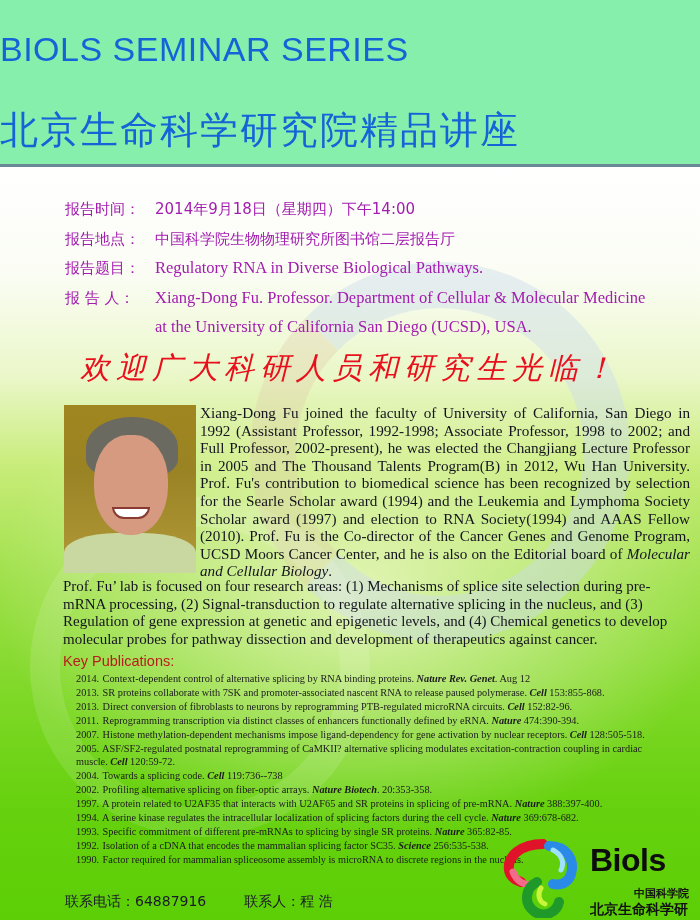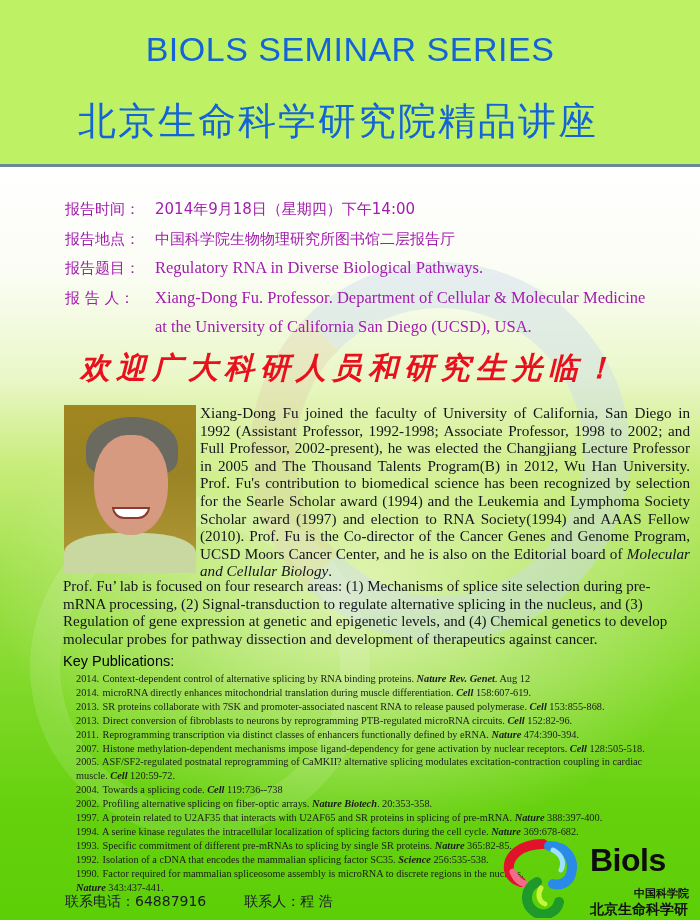--- a/index.html
+++ b/index.html
@@ -5,30 +5,30 @@
   * { margin: 0; padding: 0; box-sizing: border-box; }
   html, body { width: 700px; height: 920px; overflow: hidden; }
   body {
     position: relative;
     font-family: "Liberation Serif", "DejaVu Serif", serif;
     color: #1a1a1a;
     background: #ffffff;
   }
   .header {
     position: absolute; left: 0; top: 0; width: 700px; height: 164px;
-    background: #bef264;
-    text-align: center;
+    background: #86efac;
+    text-align: left;
   }
   .title-en {
     position: absolute; left: 0; top: 30px; width: 700px;
     font-family: "Liberation Sans", "DejaVu Sans", sans-serif;
     font-size: 34px; color: #1464d8; letter-spacing: 0.5px;
   }
   .title-cn {
-    position: absolute; left: 0; top: 96px; width: 676px;
+    position: absolute; left: 0; top: 105px; width: 676px;
     font-family: "DejaVu Sans", "Liberation Sans", sans-serif;
     font-size: 38px; color: #1464d8; letter-spacing: 2px;
   }
   .separator {
     position: absolute; left: 0; top: 164px; width: 700px; height: 3px;
     background: #6b8896;
   }
   .body-bg {
     position: absolute; left: 0; top: 167px; width: 700px; height: 753px;
     background:
@@ -45,21 +45,21 @@
   .watermark-arc2 {
     position: absolute; left: 30px; top: 330px; width: 340px; height: 340px;
     border-radius: 50%;
     border: 30px solid rgba(255,255,255,0.12);
   }
   .info { position: absolute; left: 65px; font-size: 16.5px; color: #a21caf; white-space: nowrap; }
   .info .lbl { font-family: "DejaVu Sans", sans-serif; font-size: 15px; display: inline-block; width: 90px; }
   .info .val-cn { font-family: "DejaVu Sans", sans-serif; font-size: 15px; }
   .welcome {
     position: absolute; left: 0; top: 348px; width: 700px; text-align: center;
-    font-family: "DejaVu Serif", serif; font-weight: bold;
+    font-family: "DejaVu Serif", serif; font-weight: normal;
     font-size: 30px; color: #e8101c; letter-spacing: 6px;
     font-style: italic;
   }
   .photo {
     position: absolute; left: 64px; top: 405px; width: 132px; height: 168px;
     background: linear-gradient(180deg, #a0861f 0%, #9a8324 40%, #b29a3a 100%);
     overflow: hidden;
   }
   .photo .hair { position: absolute; left: 22px; top: 12px; width: 92px; height: 60px; border-radius: 50% 50% 30% 30%; background: #6b6a60; }
   .photo .face { position: absolute; left: 30px; top: 30px; width: 74px; height: 100px; border-radius: 45% 45% 48% 48%; background: #d59a80; }
@@ -69,21 +69,21 @@
     position: absolute; left: 200px; top: 404px; width: 490px;
     font-size: 15.2px; line-height: 17.6px; color: #14141e; text-align: justify;
   }
   .bio i { font-style: italic; }
   .research {
     position: absolute; left: 63px; top: 578px; width: 622px;
     font-size: 15px; line-height: 17.6px; color: #14141e;
   }
   .keypub-title {
     position: absolute; left: 63px; top: 653px;
-    font-family: "Liberation Sans", sans-serif; font-size: 14.5px; color: #000000;
+    font-family: "Liberation Sans", sans-serif; font-size: 14.5px; color: #b91c1c;
   }
   .pubs {
     position: absolute; left: 76px; top: 672px; width: 600px;
     font-size: 10.3px; line-height: 13.9px; color: #1b1b1b;
   }
   .pub { white-space: nowrap; }
   .pub .yr { display: inline-block; width: 24px; font-family: Liberation Serif, serif; }
   .pub .jr { font-weight: bold; font-style: italic; }
   .contact {
     position: absolute; left: 65px; top: 893px;
@@ -139,35 +139,33 @@
 
 <div class="bio">
   <span>Xiang-Dong Fu joined the faculty of University of California, San Diego in 1992 (Assistant Professor, 1992-1998; Associate Professor, 1998 to 2002; and Full Professor, 2002-present), he was elected the Changjiang Lecture Professor in 2005 and The Thousand Talents Program(B) in 2012, Wu Han University. Prof. Fu's contribution to biomedical science has been recognized by selection for the Searle Scholar award (1994) and the Leukemia and Lymphoma Society Scholar award (1997) and election to RNA Society(1994) and AAAS Fellow (2010). Prof. Fu is the Co-director of the Cancer Genes and Genome Program, UCSD Moors Cancer Center, and he is also on the Editorial board of </span><i>Molecular and Cellular Biology</i><span>.</span>
 </div>
 
 <div class="research">Prof. Fu’ lab is focused on four research areas: (1) Mechanisms of splice site selection during pre-mRNA processing, (2) Signal-transduction to regulate alternative splicing in the nucleus, and (3) Regulation of gene expression at genetic and epigenetic levels, and (4) Chemical genetics to develop molecular probes for pathway dissection and development of therapeutics against cancer.</div>
 
 <div class="keypub-title">Key Publications:</div>
 <div class="pubs">
   <div class="pub"><span class="yr">2014.</span> <span>Context-dependent control of alternative splicing by RNA binding proteins.</span> <span class="jr">Nature Rev. Genet</span><span>. Aug 12</span></div>
-  <div class="pub"><span class="yr">2014.</span> <span>microRNA directly enhances mitochondrial translation during muscle differentiation.</span> <span class="jr">Cell</span> <span>158:607-619.</span></div>
   <div class="pub"><span class="yr">2013.</span> <span>SR proteins collaborate with 7SK and promoter-associated nascent RNA to release paused polymerase.</span> <span class="jr">Cell</span> <span>153:855-868.</span></div>
   <div class="pub"><span class="yr">2013.</span> <span>Direct conversion of fibroblasts to neurons by reprogramming PTB-regulated microRNA circuits.</span> <span class="jr">Cell</span> <span>152:82-96.</span></div>
   <div class="pub"><span class="yr">2011.</span> <span>Reprogramming transcription via distinct classes of enhancers functionally defined by eRNA.</span> <span class="jr">Nature</span> <span>474:390-394.</span></div>
   <div class="pub"><span class="yr">2007.</span> <span>Histone methylation-dependent mechanisms impose ligand-dependency for gene activation by nuclear receptors.</span> <span class="jr">Cell</span> <span>128:505-518.</span></div>
   <div class="pub"><span class="yr">2005.</span> <span>ASF/SF2-regulated postnatal reprogramming of CaMKII? alternative splicing modulates excitation-contraction coupling in cardiac</span></div>
   <div class="pub cont"><span>muscle.</span> <span class="jr">Cell</span> <span>120:59-72.</span></div>
   <div class="pub"><span class="yr">2004.</span> <span>Towards a splicing code.</span> <span class="jr">Cell</span> <span>119:736--738</span></div>
   <div class="pub"><span class="yr">2002.</span> <span>Profiling alternative splicing on fiber-optic arrays.</span> <span class="jr">Nature Biotech</span><span>. 20:353-358.</span></div>
   <div class="pub"><span class="yr">1997.</span> <span>A protein related to U2AF35 that interacts with U2AF65 and SR proteins in splicing of pre-mRNA.</span> <span class="jr">Nature</span> <span>388:397-400.</span></div>
   <div class="pub"><span class="yr">1994.</span> <span>A serine kinase regulates the intracellular localization of splicing factors during the cell cycle.</span> <span class="jr">Nature</span> <span>369:678-682.</span></div>
   <div class="pub"><span class="yr">1993.</span> <span>Specific commitment of different pre-mRNAs to splicing by single SR proteins.</span> <span class="jr">Nature</span> <span>365:82-85.</span></div>
   <div class="pub"><span class="yr">1992.</span> <span>Isolation of a cDNA that encodes the mammalian splicing factor SC35.</span> <span class="jr">Science</span> <span>256:535-538.</span></div>
   <div class="pub"><span class="yr">1990.</span> <span>Factor required for mammalian spliceosome assembly is microRNA to discrete regions in the nucleus.</span></div>
-  <div class="pub cont"><span class="jr">Nature</span> <span>343:437-441.</span></div>
 </div>
 
 <div class="contact">
   <span>联系电话：</span><span>64887916</span><span class="gap"></span><span>联系人：</span><span>程 浩</span>
 </div>
 
 <div class="logo">
   <svg width="95" height="80" viewBox="0 0 95 80" style="position:absolute;left:0;top:0;">
     <path d="M48 6 C26 6 12 18 14 32 C15 38 20 42 26 44" fill="none" stroke="#e0132a" stroke-width="10" stroke-linecap="round"></path>
     <path d="M18 34 C22 44 30 48 38 46" fill="none" stroke="#f36b8a" stroke-width="7" stroke-linecap="round"></path>

